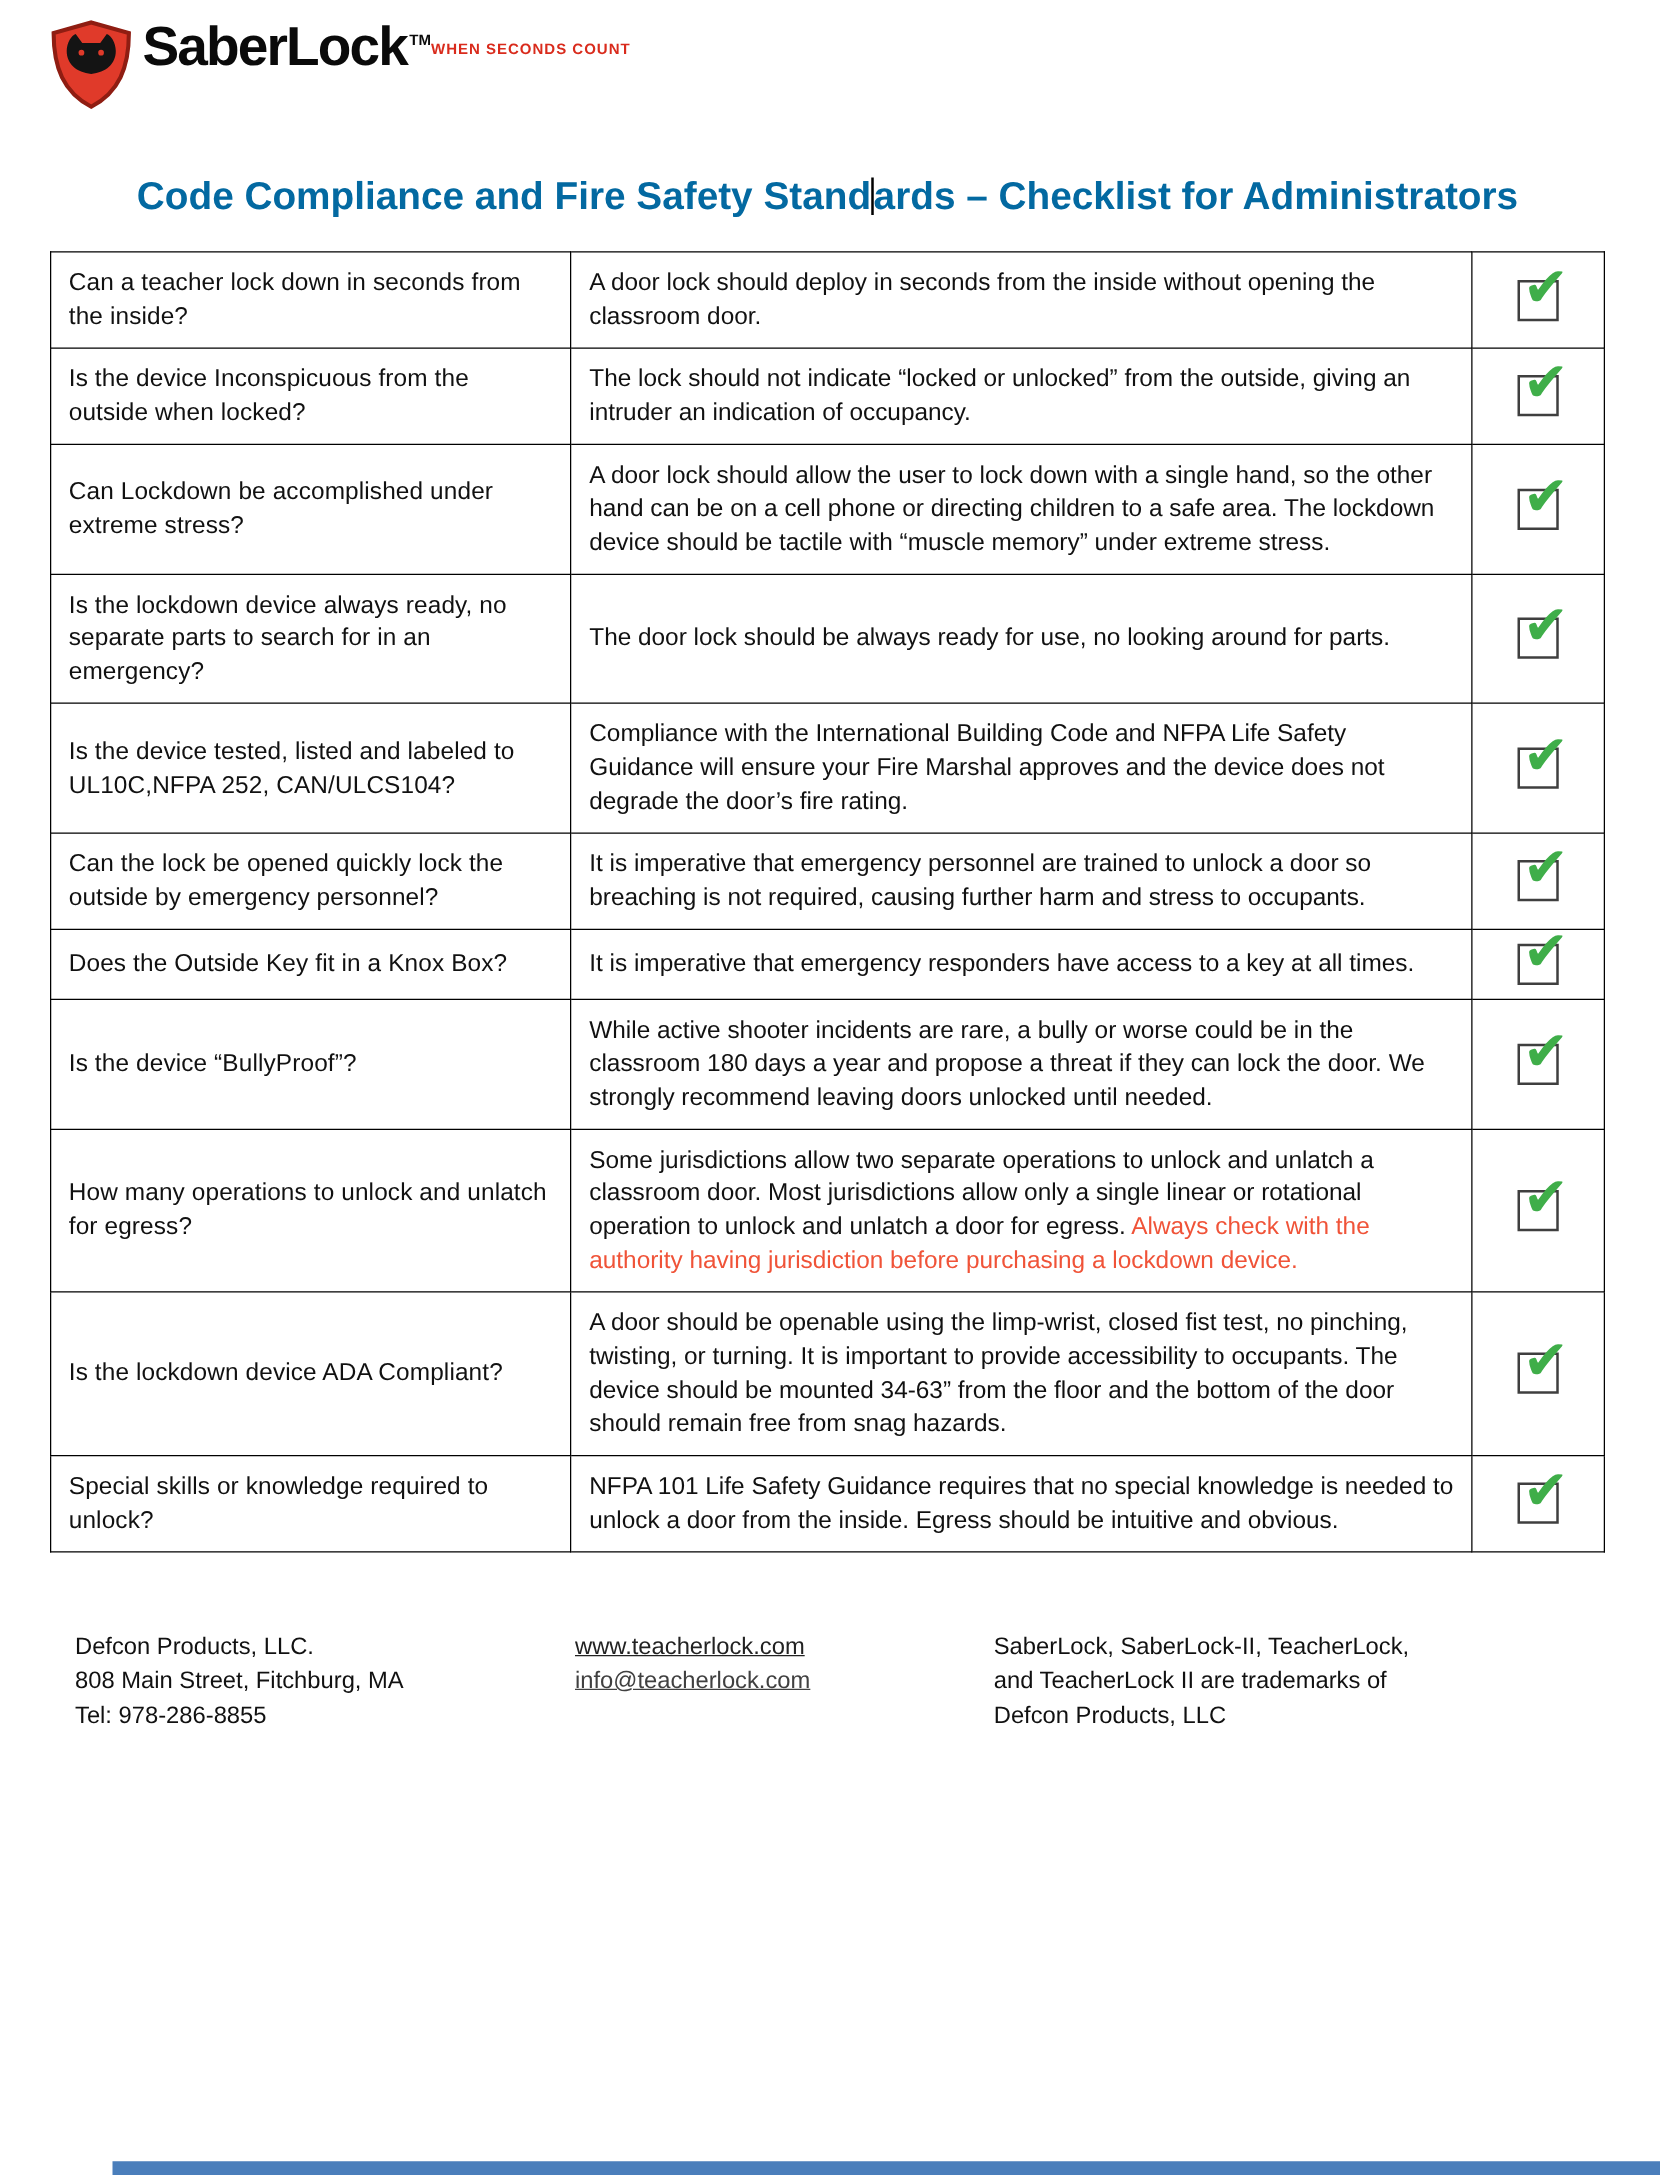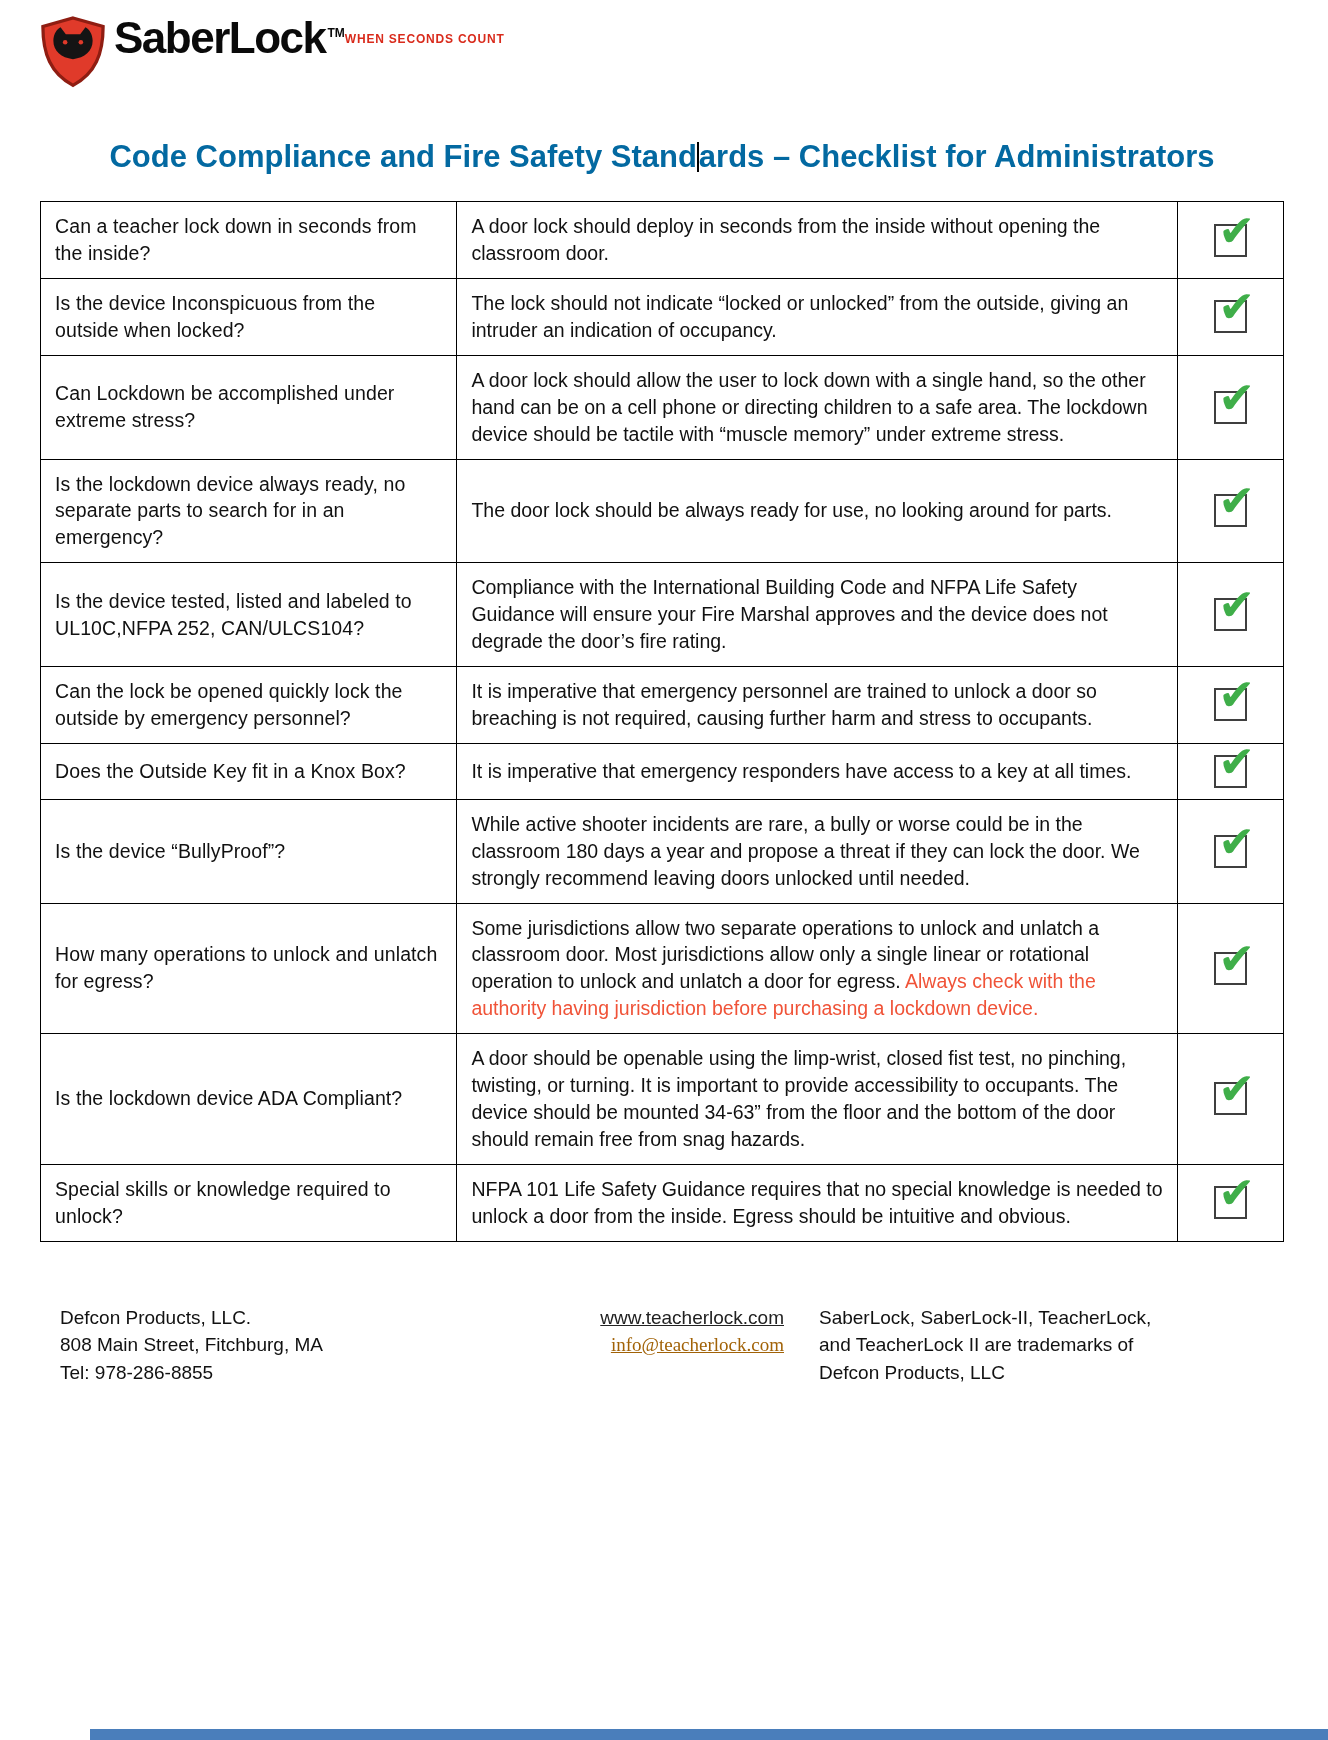--- a/index.html
+++ b/index.html
@@ -57,24 +57,24 @@
   }
   .checkmark {
     position: absolute; left: 2px; top: -17px;
     font-size: 44px; line-height: 1;
     color: #3fae49; font-weight: 700;
   }
 
   
   .footer { display: flex; margin-top: 62px; font-size: 19px; line-height: 1.45; color: #111; }
   .f-left { margin-left: 20px; width: 340px; }
-  .f-center { margin-left: 84px; width: 300px; text-align: right; }
+  .f-center { margin-left: 60px; width: 300px; }
   .f-right { margin-left: 35px; width: 385px; }
   .f-link { display: block; text-decoration: underline; color: #222; cursor: pointer; }
-  .f-link.email { color: #a16207; font-family: Liberation Serif, serif; }
+  .f-link.email { color: #404040; }
 
   .footer-bar {
     position: absolute; bottom: 0; left: 90px; right: 0;
     height: 11px; background: #4a7ebb;
   }
 </style>
 </head>
 <body>
 
 <div class="content">

